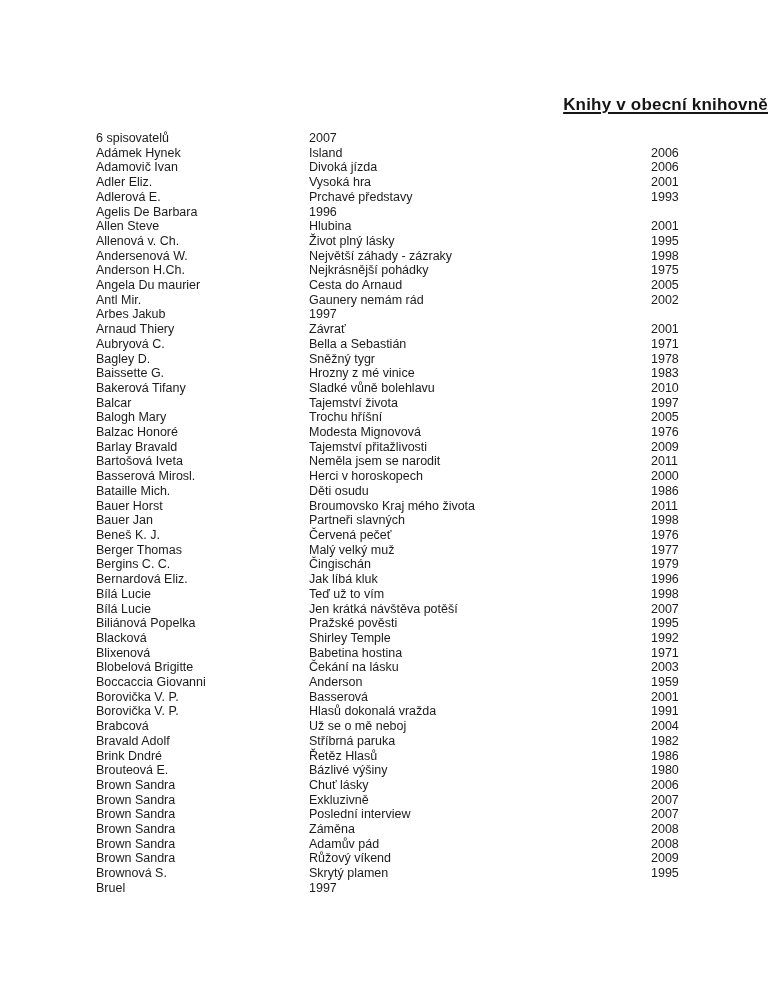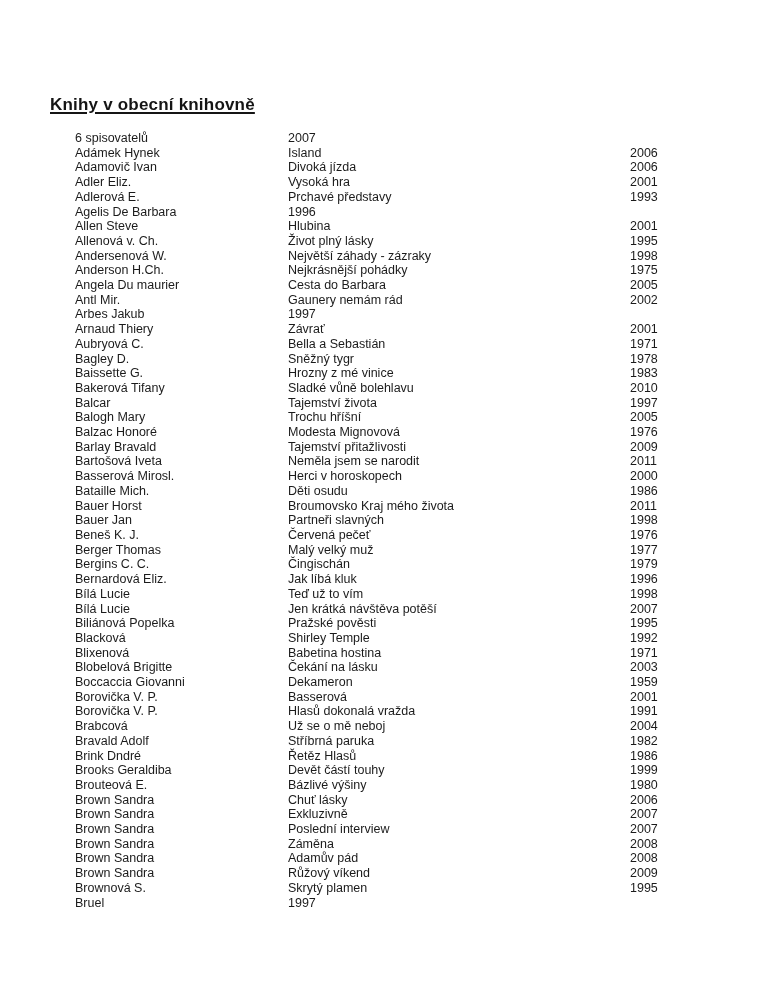--- a/index.html
+++ b/index.html
@@ -12,36 +12,37 @@
     width: 768px;
     height: 994px;
     background: #ffffff;
     color: #1b1b1b;
     font-family: "Liberation Sans", "DejaVu Sans", sans-serif;
     overflow: hidden;
   }
   .title-wrap {
     padding-top: 95px;
     padding-left: 50px; 
-    text-align: left;
+    text-align: right;
   }
   .doc-title {
     font-size: 17px;
     line-height: 20px;
     font-weight: bold;
     text-decoration: underline;
     text-decoration-thickness: 2px;
     text-underline-offset: 2px;
     letter-spacing: 0.2px;
     color: #151515;
   }
   .book-list {
     margin-top: 16px;
     padding-left: 75px;
     padding-right: 20px;
+    margin-left: 21px;
   }
   .row {
     display: grid;
     grid-template-columns: 213px 342px auto;
     font-size: 12.5px;
     line-height: 14.7px;
     white-space: nowrap;
   }
   .cell { display: block; }
 </style>
@@ -96,21 +97,21 @@
         <span class="cell title">Největší záhady - zázraky</span>
         <span class="cell year">1998</span>
       </div>
       <div class="row">
         <span class="cell author">Anderson H.Ch.</span>
         <span class="cell title">Nejkrásnější pohádky</span>
         <span class="cell year">1975</span>
       </div>
       <div class="row">
         <span class="cell author">Angela Du maurier</span>
-        <span class="cell title">Cesta do Barbara</span>
+        <span class="cell title">Cesta do Arnaud</span>
         <span class="cell year">2005</span>
       </div>
       <div class="row">
         <span class="cell author">Antl Mir.</span>
         <span class="cell title">Gaunery nemám rád</span>
         <span class="cell year">2002</span>
       </div>
       <div class="row">
         <span class="cell author">Arbes Jakub</span>
         <span class="cell year">1997</span>
@@ -230,21 +231,21 @@
         <span class="cell title">Babetina hostina</span>
         <span class="cell year">1971</span>
       </div>
       <div class="row">
         <span class="cell author">Blobelová Brigitte</span>
         <span class="cell title">Čekání na lásku</span>
         <span class="cell year">2003</span>
       </div>
       <div class="row">
         <span class="cell author">Boccaccia Giovanni</span>
-        <span class="cell title">Dekameron</span>
+        <span class="cell title">Anderson</span>
         <span class="cell year">1959</span>
       </div>
       <div class="row">
         <span class="cell author">Borovička V. P.</span>
         <span class="cell title">Basserová</span>
         <span class="cell year">2001</span>
       </div>
       <div class="row">
         <span class="cell author">Borovička V. P.</span>
         <span class="cell title">Hlasů dokonalá vražda</span>
@@ -257,25 +258,20 @@
       </div>
       <div class="row">
         <span class="cell author">Bravald Adolf</span>
         <span class="cell title">Stříbrná paruka</span>
         <span class="cell year">1982</span>
       </div>
       <div class="row">
         <span class="cell author">Brink Dndré</span>
         <span class="cell title">Řetěz Hlasů</span>
         <span class="cell year">1986</span>
-      </div>
-      <div class="row">
-        <span class="cell author">Brooks Geraldiba</span>
-        <span class="cell title">Devět částí touhy</span>
-        <span class="cell year">1999</span>
       </div>
       <div class="row">
         <span class="cell author">Brouteová E.</span>
         <span class="cell title">Bázlivé výšiny</span>
         <span class="cell year">1980</span>
       </div>
       <div class="row">
         <span class="cell author">Brown Sandra</span>
         <span class="cell title">Chuť lásky</span>
         <span class="cell year">2006</span>

